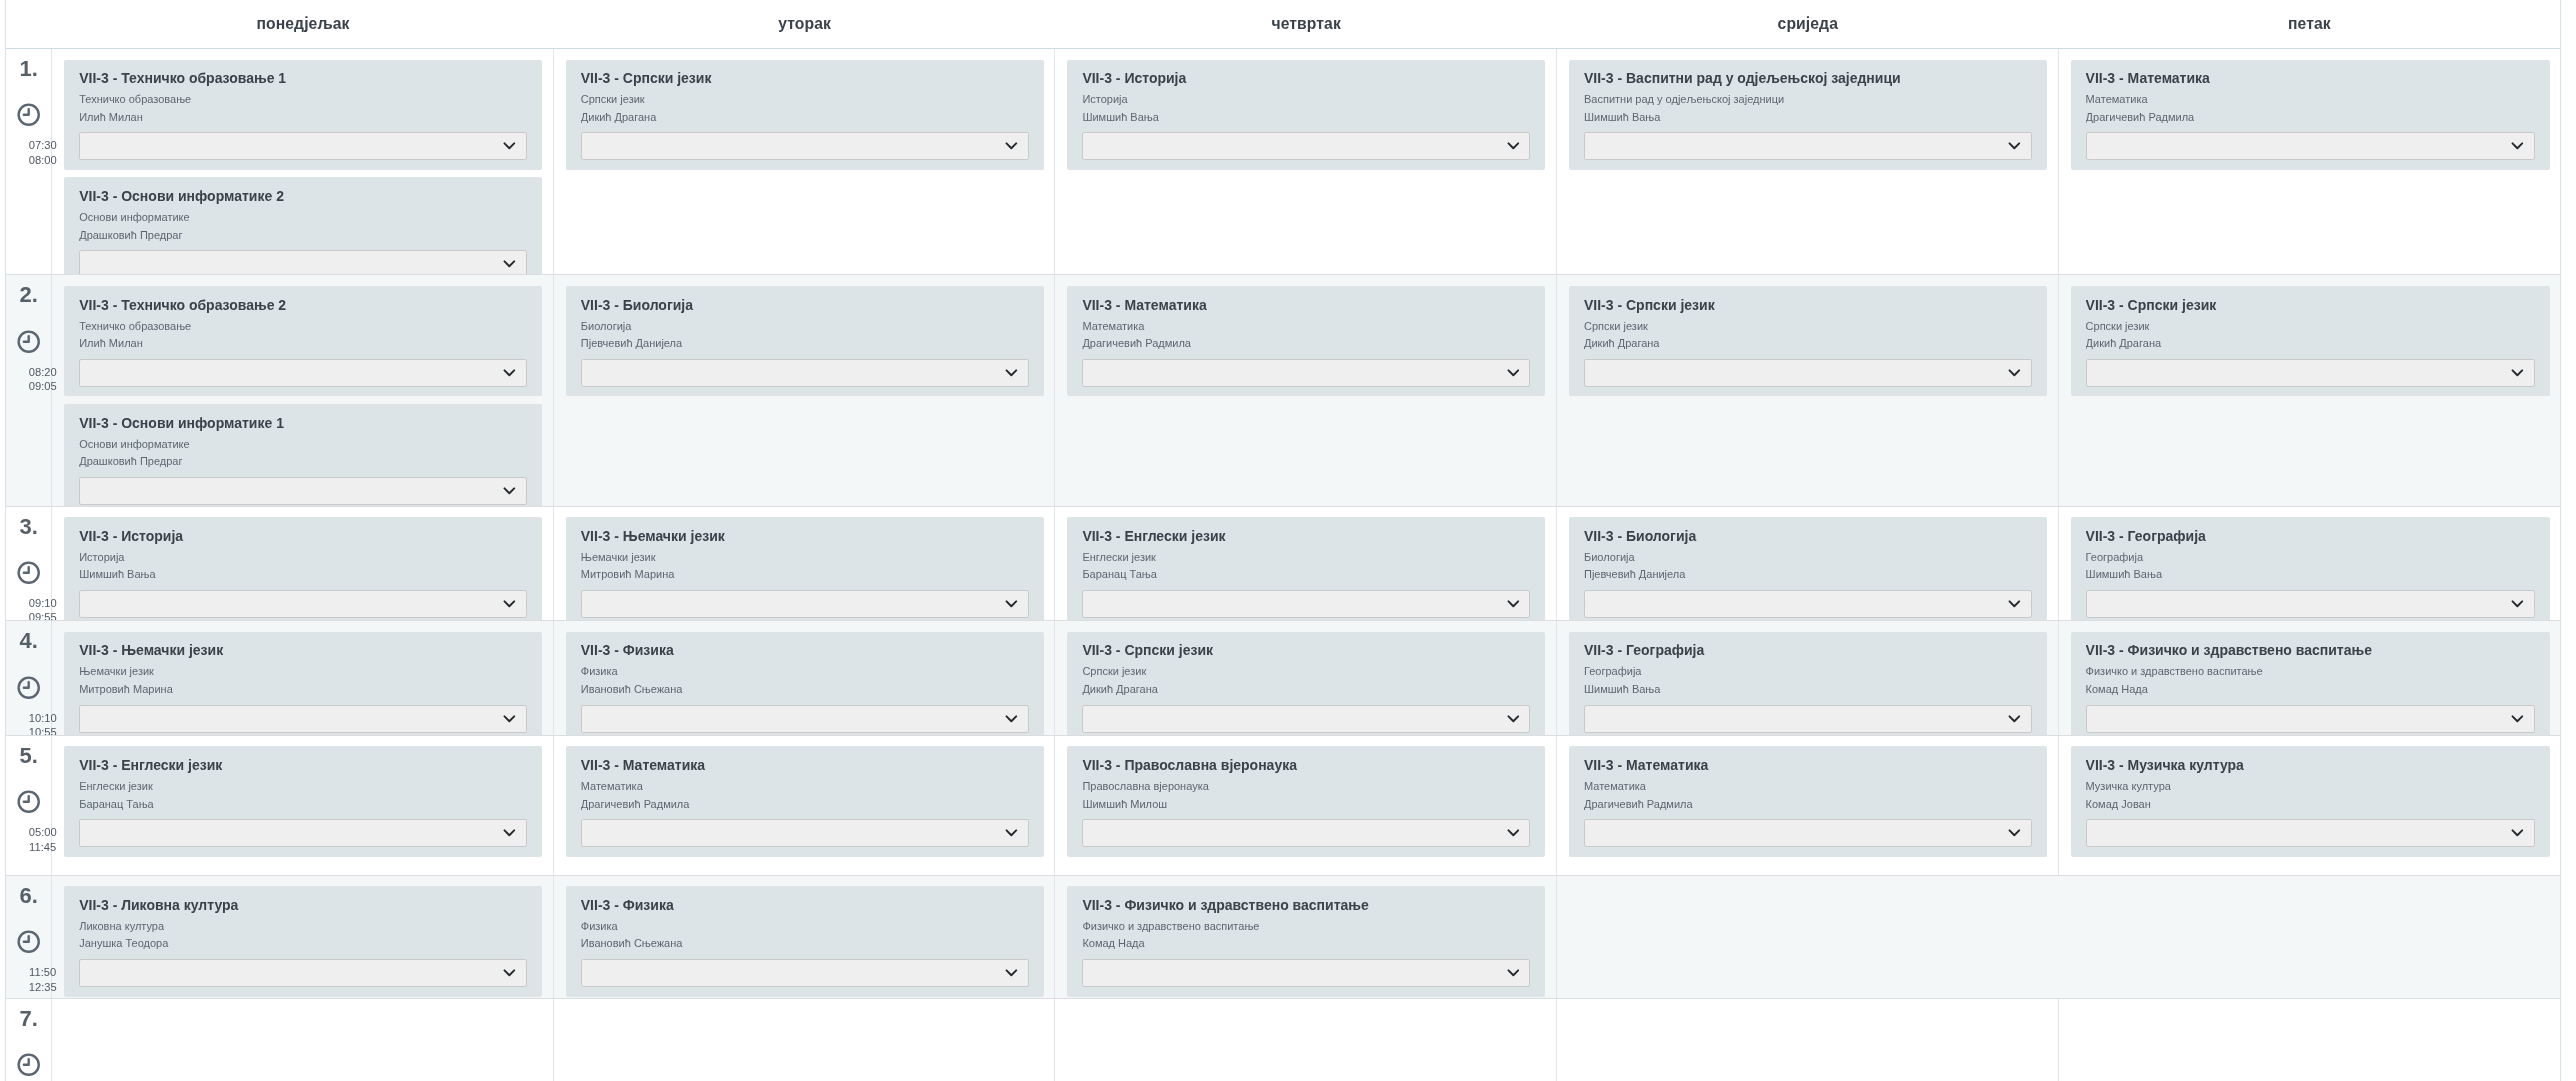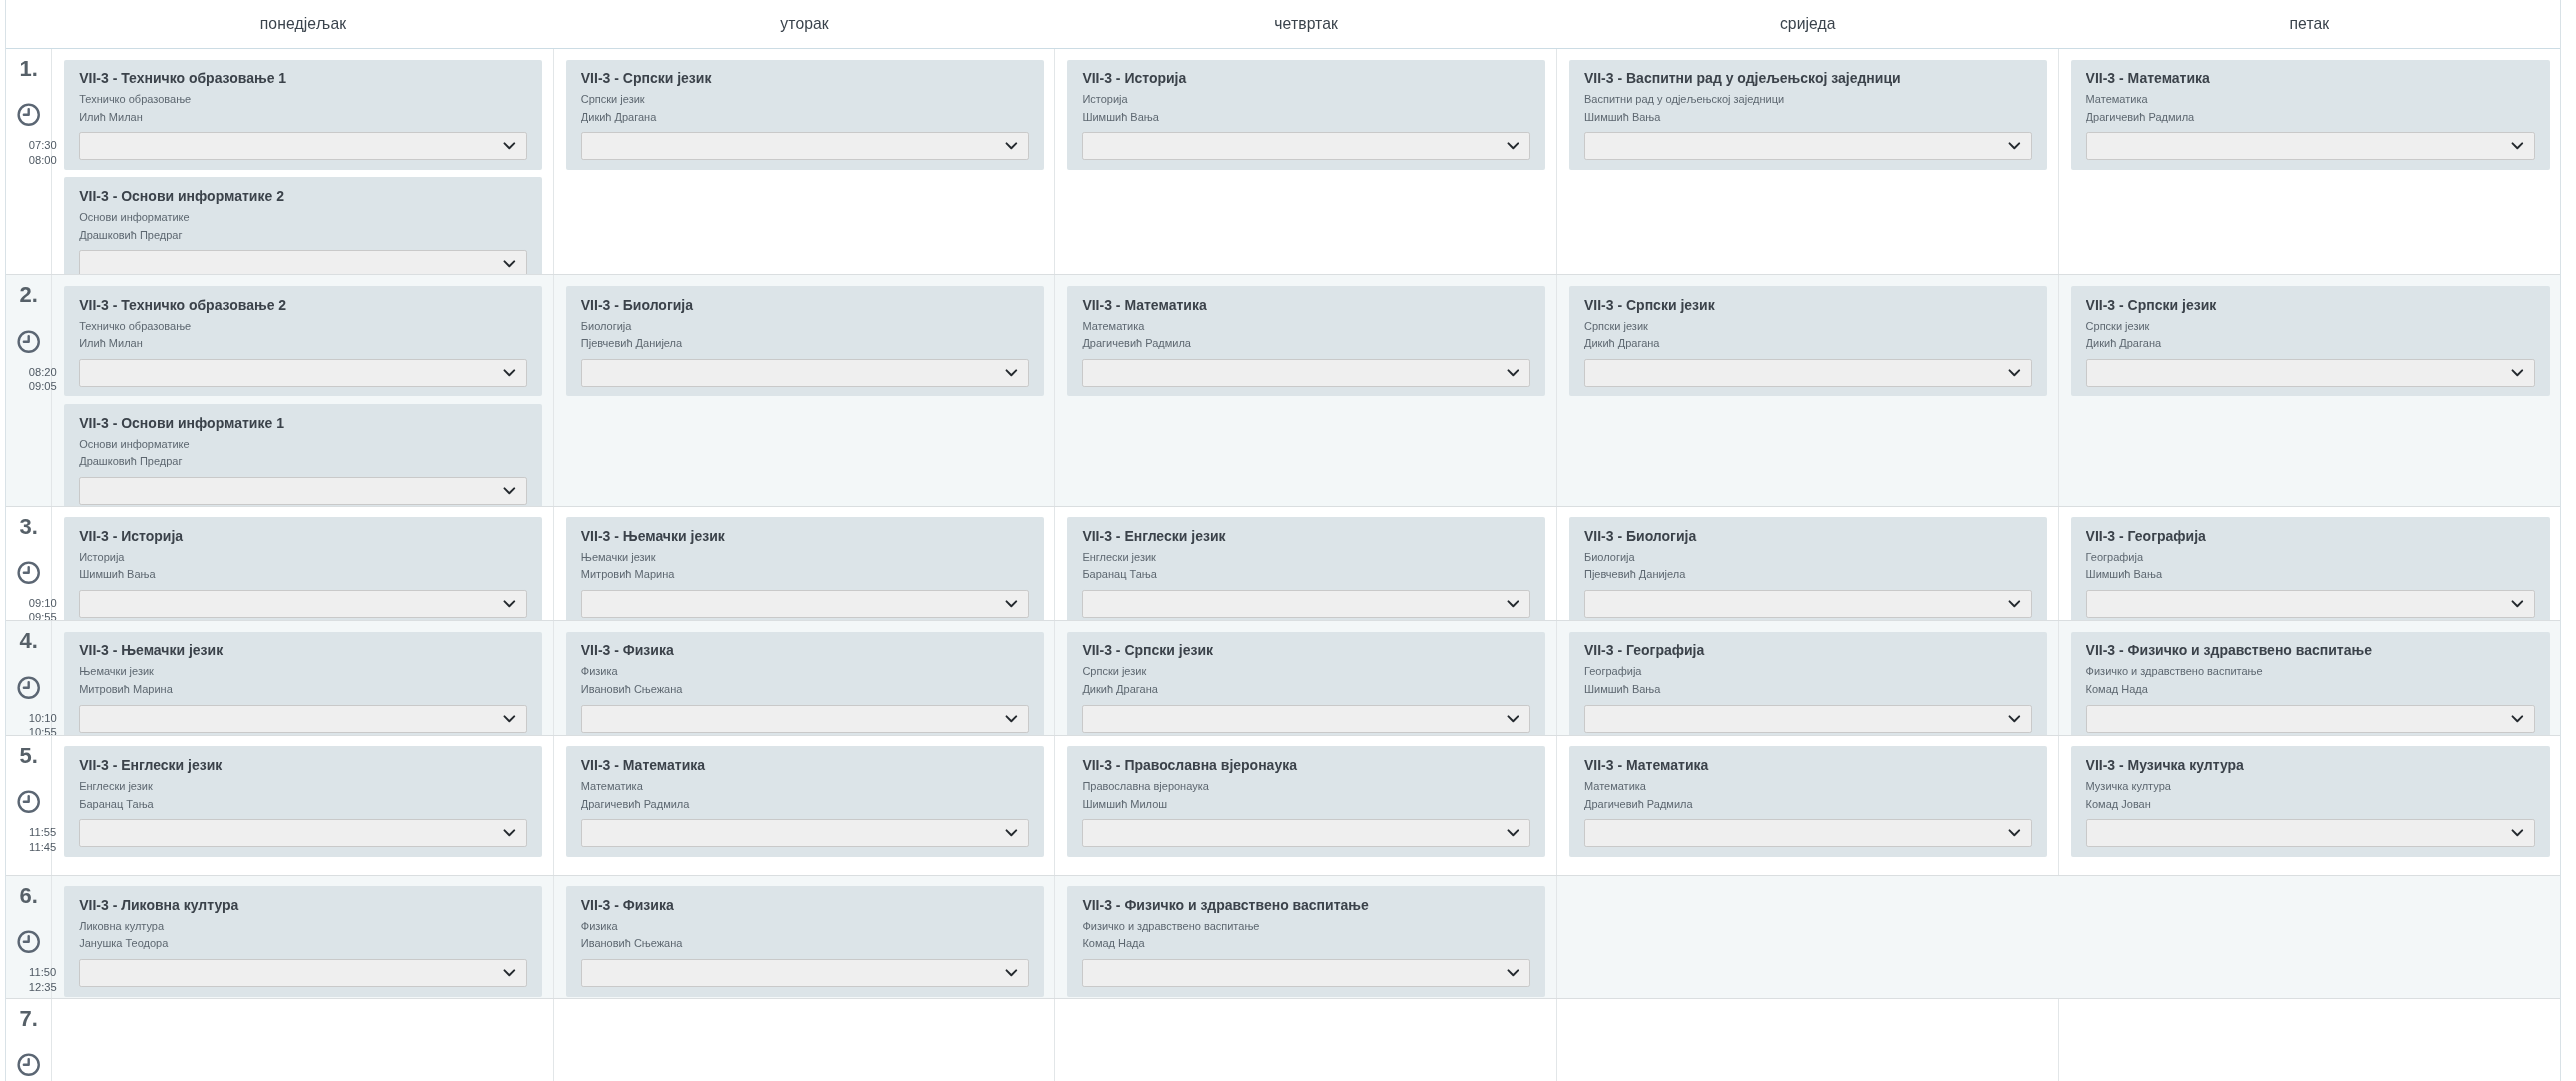--- a/index.html
+++ b/index.html
@@ -11,21 +11,21 @@
     position:absolute;left:5.2px;top:0;width:2556px;height:1082px;box-sizing:border-box;
     border-left:0.7px solid #d9e2e7;border-right:0.7px solid #d9e2e7;
     display:flex;flex-direction:column;background:#fff;
   }
   .header-row{
     display:grid;grid-template-columns:46px repeat(5,1fr);
     height:48px;flex:0 0 auto;background:#fff;border-bottom:1.5px solid #ccdce4;
   }
   .day-label{
     display:flex;align-items:center;justify-content:center;
-    font-size:15.7px;font-weight:400;color:#3a434c;letter-spacing:0.1px;
+    font-size:15.7px;font-weight:700;color:#3a434c;letter-spacing:0.1px;
   }
   .trow{
     display:grid;grid-template-columns:46px repeat(5,1fr);
     border-bottom:0.7px solid #dadee0;box-sizing:border-box;overflow:hidden;background:#fff;
   }
   .trow.alt{background:#f3f7f8;}
   .r1{height:243px}.r2{height:248px}.r3{height:123px}.r4{height:123px}
   .r5{height:150px}.r6{height:132px}
   .r7{flex:1 1 auto;border-bottom:none;}
   .gutter{
@@ -402,21 +402,21 @@
           </div>
         </div>
       </div>
       <div class="trow r5">
         <div class="gutter">
           <div class="row-number">5.</div>
           <div class="clock"><svg width="25.4" height="25.4" viewBox="0 0 34 34">
               <circle cx="17" cy="17" r="13.5" fill="none" stroke="currentColor" stroke-width="3.2"></circle>
               <path d="M17 9.5 L17 17 L10.5 17" fill="none" stroke="currentColor" stroke-width="3.2" stroke-linecap="round" stroke-linejoin="round"></path>
             </svg></div>
-          <div class="time time-start">11:55</div>
+          <div class="time time-start">05:00</div>
           <div class="time">11:45</div>
         </div>
         <div class="day-cell">
           <div class="card">
             <div class="card-title">VII-3 - Енглески језик</div>
             <div class="card-sub">Енглески језик</div>
             <div class="card-teacher">Баранац Тања</div>
             <div class="select-wrap">
               <select class="lesson-select"><option></option></select>
               <span class="chevron"><svg width="12.7" height="8.2" viewBox="0 0 17 11">

